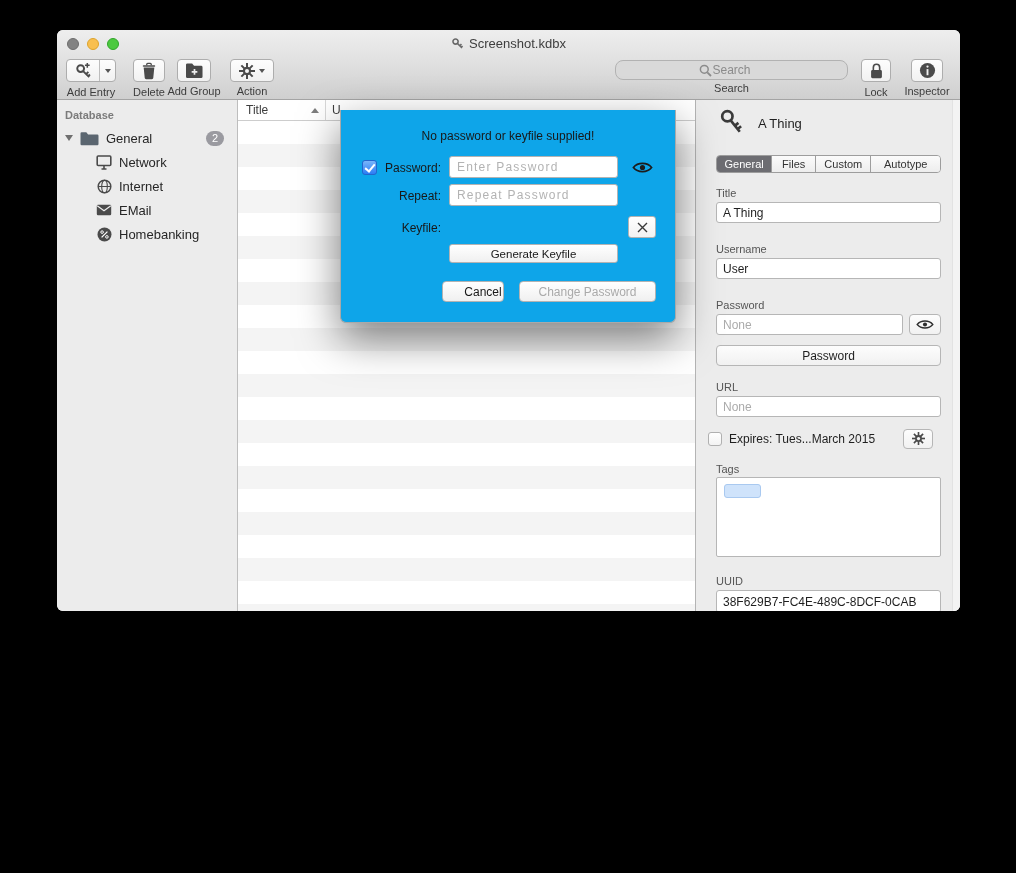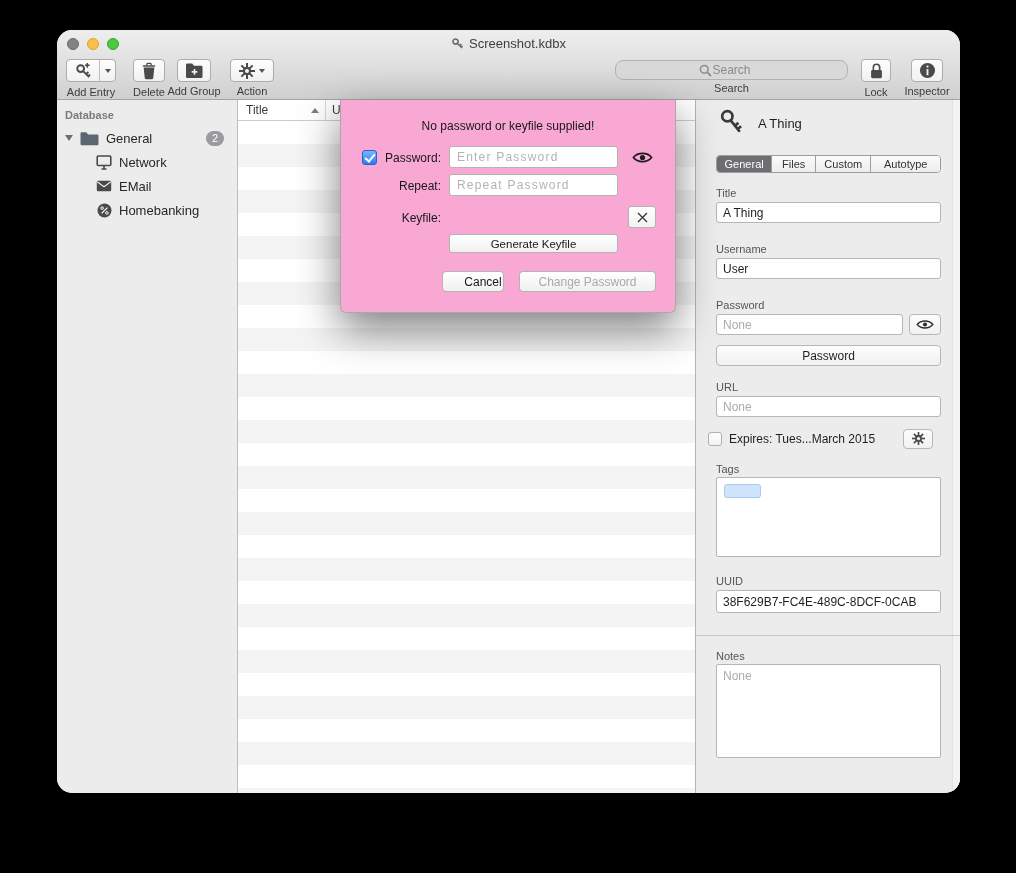--- a/index.html
+++ b/index.html
@@ -6,22 +6,22 @@
   html,body { width:1016px; height:873px; }
   body {
     background:#000;
     font-family:"Liberation Sans","DejaVu Sans",sans-serif;
     position:relative; overflow:hidden;
     -webkit-font-smoothing:antialiased;
   }
 
   
   .window {
-    position:absolute; left:57px; top:30px; width:903px; height:763px;
-    background:#ececec; border-radius:15px; overflow:hidden;
+    position:absolute; left:57px; top:30px; width:903px; height:581px;
+    background:#ececec; border-radius:6px; overflow:hidden;
     box-shadow:0 25px 70px rgba(0,0,0,.7);
   }
 
   
   .chrome {
     position:absolute; top:0; left:0; right:0; height:70px;
     background:linear-gradient(#eeeeee 0%, #dedede 55%, #cfcfcf 100%);
     border-bottom:1px solid #a4a4a4;
   }
   .titlebar { position:absolute; top:0; left:0; right:0; height:27px; }
@@ -163,22 +163,22 @@
   .notes-area {
     position:absolute; left:20px; top:564px; width:225px; height:94px;
     background:#fff; border:1px solid #b6b6b6; border-radius:2px;
     font-size:12px; color:#1f1f1f; padding:4px 6px; resize:none; outline:none;
     font-family:"Liberation Sans","DejaVu Sans",sans-serif;
   }
   .notes-area::placeholder { color:#ababab; }
 
   
   .dialog {
-    position:absolute; left:283px; top:70px; width:336px; height:213px;
-    background:#f9a8d4; border:1px solid #a9a9a9; border-top:none;
+    position:absolute; left:283px; top:80px; width:336px; height:213px;
+    background:#0ea5e9; border:1px solid #a9a9a9; border-top:none;
     border-radius:0 0 6px 6px; z-index:50;
     box-shadow:0 16px 42px rgba(0,0,0,.5);
   }
   .dlg-msg { position:absolute; top:19px; left:0; right:0; text-align:center; font-size:12px; color:#181818; }
   .checkbox-on { position:absolute; left:21px; top:50px; width:15px; height:15px; border-radius:3px;
     background:linear-gradient(#79b5fa,#2b7df5); border:1px solid #2366cd; }
   .checkbox-on::after {
     content:""; position:absolute; left:4px; top:1px; width:4px; height:8px;
     border-right:2px solid #fff; border-bottom:2px solid #fff; transform:rotate(40deg);
   }
@@ -363,20 +363,30 @@
     </div>
     <div class="src-children">
       <div class="src-row">
         <span class="itm-icon">
           <svg width="16" height="15" viewBox="0 0 16 15">
               <rect x="1.2" y="1" width="13.6" height="9.5" rx="1" fill="none" stroke="#4a4a4a" stroke-width="1.6"></rect>
               <path d="M5.5 14 h5 M8 10.5 v3.5" stroke="#4a4a4a" stroke-width="1.6"></path>
             </svg>
         </span>
         <span class="itm-label">Network</span>
+      </div>
+      <div class="src-row">
+        <span class="itm-icon">
+          <svg width="15" height="15" viewBox="0 0 15 15">
+              <circle cx="7.5" cy="7.5" r="6.3" fill="none" stroke="#4a4a4a" stroke-width="1.5"></circle>
+              <ellipse cx="7.5" cy="7.5" rx="2.8" ry="6.3" fill="none" stroke="#4a4a4a" stroke-width="1.1"></ellipse>
+              <path d="M1.3 7.5 h12.4" stroke="#4a4a4a" stroke-width="1.1"></path>
+            </svg>
+        </span>
+        <span class="itm-label">Internet</span>
       </div>
       <div class="src-row">
         <span class="itm-icon">
           <svg width="16" height="12" viewBox="0 0 16 12">
               <rect x="0.8" y="0.8" width="14.4" height="10.4" rx="1.2" fill="#4a4a4a"></rect>
               <path d="M1.2 1.8 L8 6.8 L14.8 1.8" stroke="#ececec" stroke-width="1.2" fill="none"></path>
             </svg>
         </span>
         <span class="itm-label">EMail</span>
       </div>

